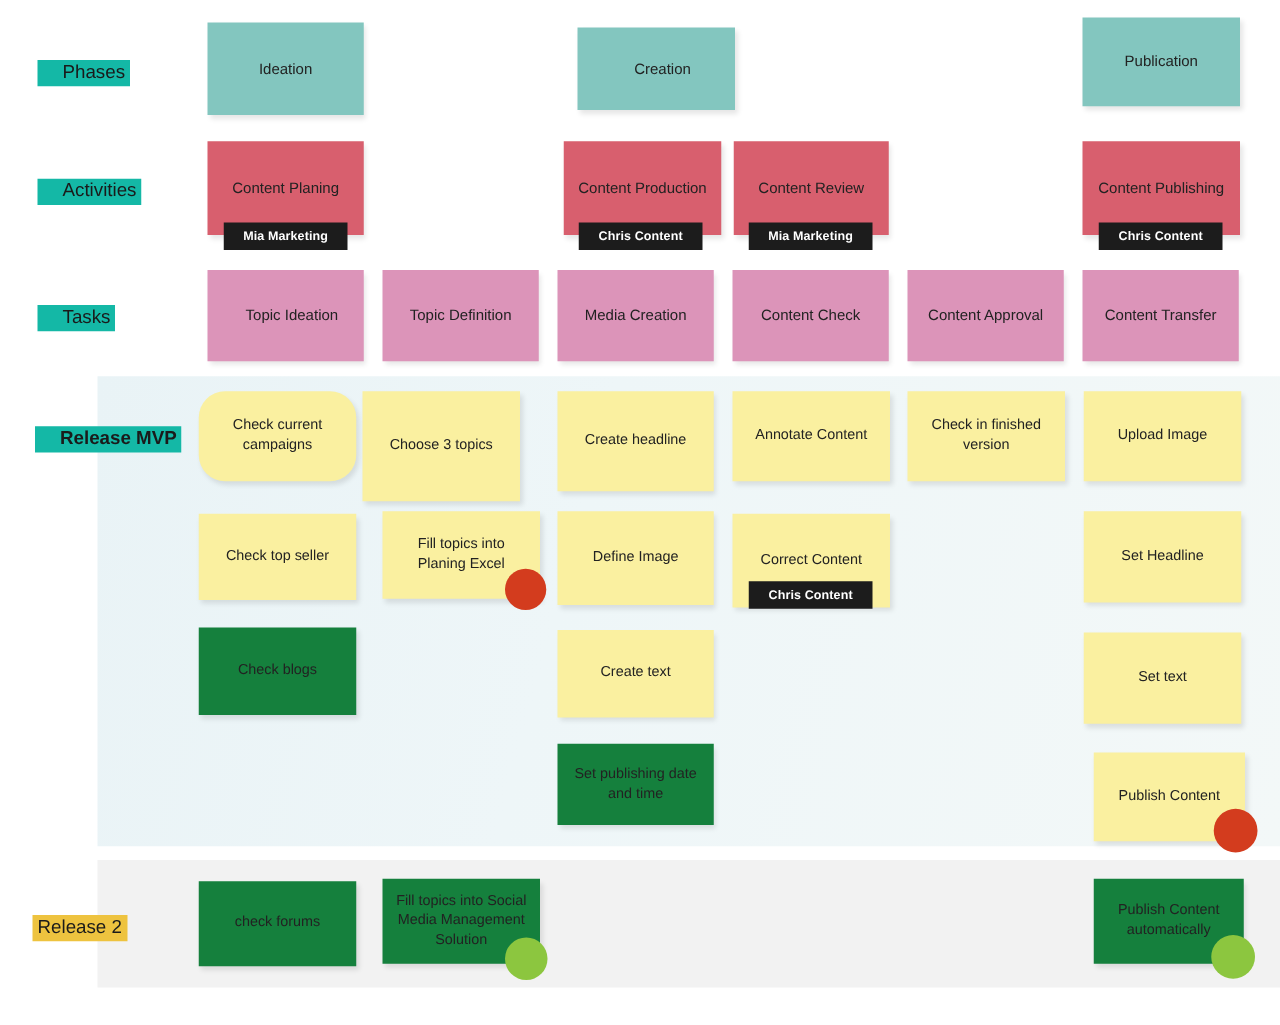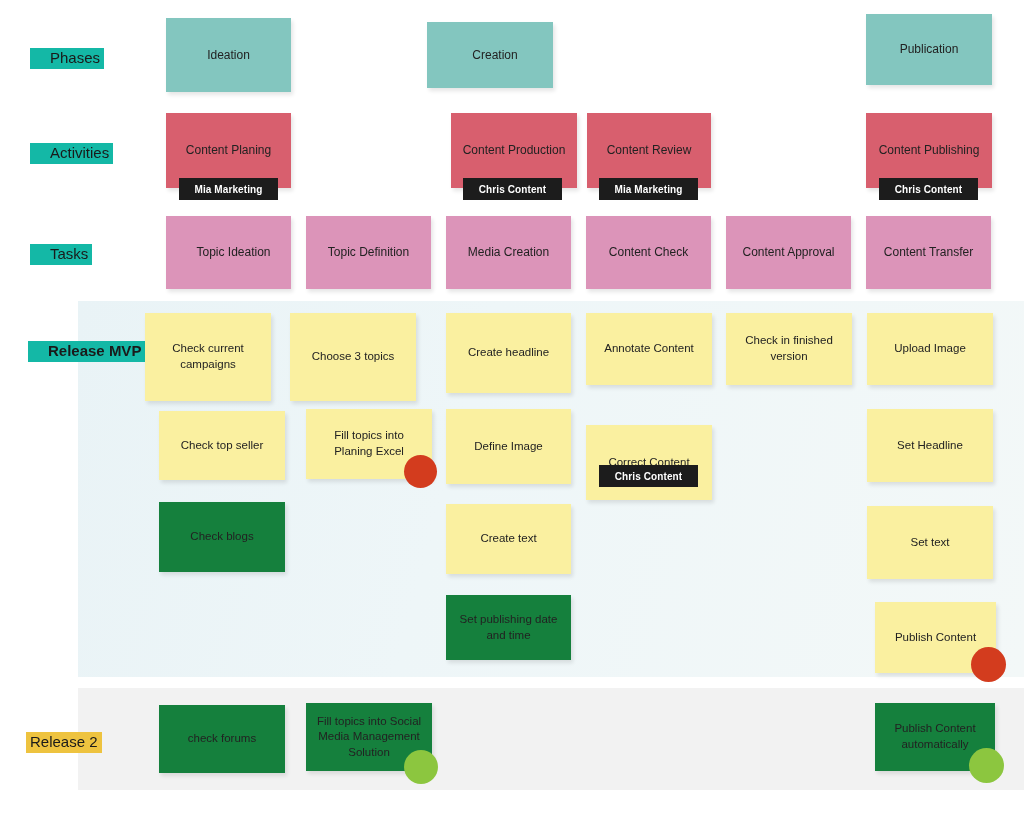--- a/index.html
+++ b/index.html
@@ -94,46 +94,46 @@
 
 <div id="board">
     <div class="band band-mvp" style="left: 78px; top: 301px; width: 946px; height: 376px;"></div>
     <div class="band band-r2" style="left: 78px; top: 688px; width: 946px; height: 102px;"></div>
     <div class="row-label hl-gold" style="left: 30px; top: 48px;">Phases</div>
     <div class="row-label hl-gold" style="left: 30px; top: 143px;">Activities</div>
     <div class="row-label hl-gold" style="left: 30px; top: 244px;">Tasks</div>
     <div class="row-label hl-gold bold" style="left: 28px; top: 341px;">Release MVP</div>
     <div class="row-label hl-gold2" style="left: 26px; top: 732px;">Release 2</div>
     <div class="card phase" style="left: 166px; top: 18px; width: 125px; height: 74px;">Ideation</div>
-    <div class="card phase" style="left: 427px; top: 22px; width: 126px; height: 66px; padding-left: 18px;">Creation</div>
+    <div class="card phase" style="left: 462px; top: 22px; width: 126px; height: 66px; padding-left: 18px;">Creation</div>
     <div class="card phase" style="left: 866px; top: 14px; width: 126px; height: 71px;">Publication</div>
     <div class="card activity" style="left: 166px; top: 113px; width: 125px; height: 75px;">Content Planing</div>
     <div class="owner-chip" style="left: 179px; top: 178px; width: 99px; height: 22px;">Mia Marketing</div>
     <div class="card activity" style="left: 451px; top: 113px; width: 126px; height: 75px;">Content Production</div>
     <div class="owner-chip" style="left: 463px; top: 178px; width: 99px; height: 22px;">Chris Content</div>
     <div class="card activity" style="left: 587px; top: 113px; width: 124px; height: 75px;">Content Review</div>
     <div class="owner-chip" style="left: 599px; top: 178px; width: 99px; height: 22px;">Mia Marketing</div>
     <div class="card activity" style="left: 866px; top: 113px; width: 126px; height: 75px;">Content Publishing</div>
     <div class="owner-chip" style="left: 879px; top: 178px; width: 99px; height: 22px;">Chris Content</div>
     <div class="card task" style="left: 166px; top: 216px; width: 125px; height: 73px; padding-left: 18px;">Topic Ideation</div>
     <div class="card task" style="left: 306px; top: 216px; width: 125px; height: 73px;">Topic Definition</div>
     <div class="card task" style="left: 446px; top: 216px; width: 125px; height: 73px; text-align: right;">Media Creation</div>
     <div class="card task" style="left: 586px; top: 216px; width: 125px; height: 73px;">Content Check</div>
     <div class="card task" style="left: 726px; top: 216px; width: 125px; height: 73px;">Content Approval</div>
     <div class="card task" style="left: 866px; top: 216px; width: 125px; height: 73px;">Content Transfer</div>
-    <div class="card note" style="left: 145px; top: 313px; width: 126px; height: 88px;">Check current campaigns</div>
+    <div class="card note" style="left: 159px; top: 313px; width: 126px; height: 72px; border-radius: 21px;">Check current campaigns</div>
     <div class="card note" style="left: 290px; top: 313px; width: 126px; height: 88px;">Choose 3 topics</div>
     <div class="card note" style="left: 446px; top: 313px; width: 125px; height: 80px;">Create headline</div>
     <div class="card note" style="left: 586px; top: 313px; width: 126px; height: 72px;">Annotate Content</div>
     <div class="card note" style="left: 726px; top: 313px; width: 126px; height: 72px;">Check in finished version</div>
     <div class="card note" style="left: 867px; top: 313px; width: 126px; height: 72px;">Upload Image</div>
     <div class="card note" style="left: 159px; top: 411px; width: 126px; height: 69px;">Check top seller</div>
     <div class="card note" style="left: 306px; top: 409px; width: 126px; height: 70px;">Fill topics into Planing Excel</div>
     <div class="card note" style="left: 446px; top: 409px; width: 125px; height: 75px;">Define Image</div>
-    <div class="card note" style="left: 586px; top: 411px; width: 126px; height: 75px; margin-top: 14px;">Correct Content</div>
+    <div class="card note" style="left: 586px; top: 411px; width: 126px; height: 75px;">Correct Content</div>
     <div class="card note" style="left: 867px; top: 409px; width: 126px; height: 73px;">Set Headline</div>
     <div class="card note-dark" style="left: 159px; top: 502px; width: 126px; height: 70px;">Check blogs</div>
     <div class="card note" style="left: 446px; top: 504px; width: 125px; height: 70px;">Create text</div>
     <div class="card note" style="left: 867px; top: 506px; width: 126px; height: 73px;">Set text</div>
     <div class="card note-dark" style="left: 446px; top: 595px; width: 125px; height: 65px;">Set publishing date and time</div>
     <div class="card note" style="left: 875px; top: 602px; width: 121px; height: 71px;">Publish Content</div>
     <div class="owner-chip" style="left: 599px; top: 465px; width: 99px; height: 22px;">Chris Content</div>
     <div class="dot dot-red" style="left: 404px; top: 455px; width: 33px; height: 33px;"></div>
     <div class="dot dot-red" style="left: 971px; top: 647px; width: 35px; height: 35px;"></div>
     <div class="card note-dark" style="left: 159px; top: 705px; width: 126px; height: 68px;">check forums</div>

